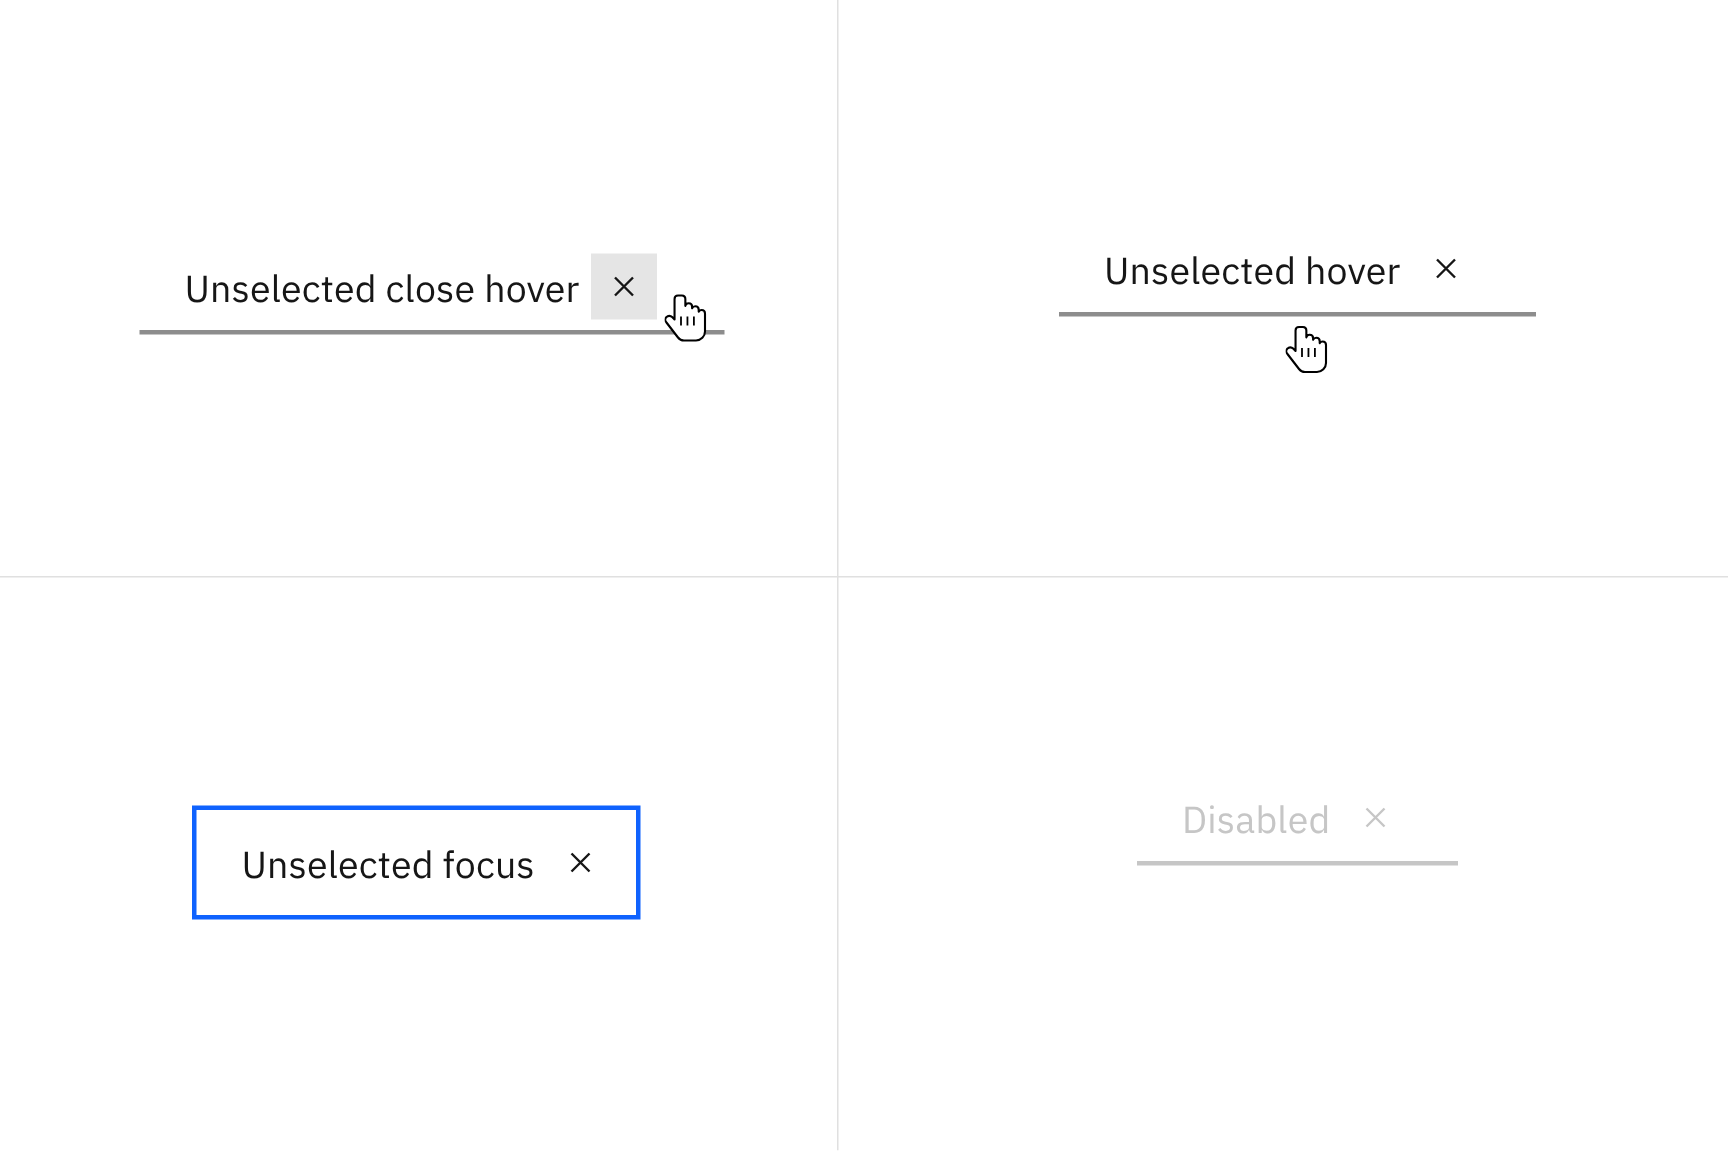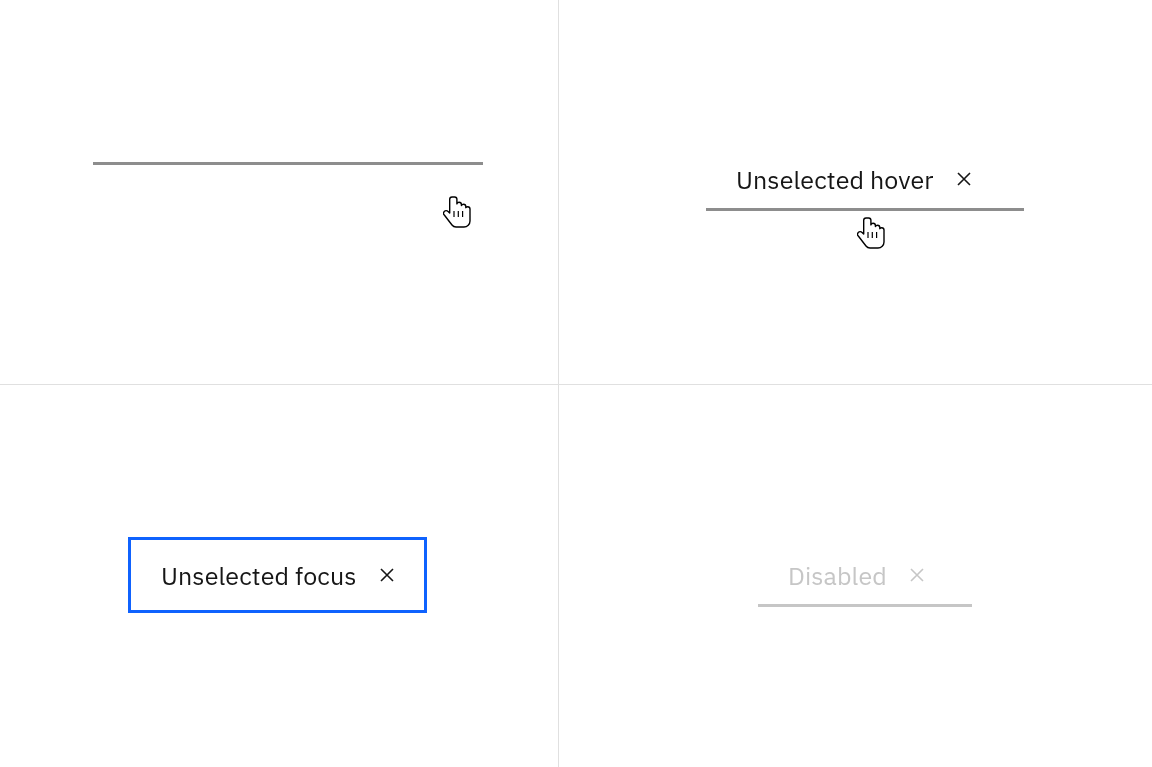--- a/index.html
+++ b/index.html
@@ -93,20 +93,28 @@
     display: block;
   }
 </style>
 </head>
 <body>
 
 <div class="vline" style="left:558px;"></div>
 <div class="hline" style="top:384px;"></div>
 
 <div class="cell" style="left:93px; top:162px;">
+  <div class="tab">
+    <span class="label">Unselected close hover</span>
+    <span class="close hovered">
+      <svg width="18" height="18" viewBox="0 0 18 18">
+        <path d="M3 3 L15 15 M15 3 L3 15" stroke="#161616" stroke-width="1.6" fill="none"></path>
+      </svg>
+    </span>
+  </div>
   <div class="underline" style="width:390px;"></div>
 </div>
 
 <div class="cursor" style="left:443px; top:195px;">
   <svg width="30" height="34" viewBox="0 0 30 34">
     <path d="M9 2 C7.7 2 6.7 3 6.7 4.3 L6.7 18 L5.1 16.4 C4 15.3 2.3 15.3 1.3 16.4 C0.3 17.4 0.3 19 1.3 20 L9 30 C10 31.3 11.5 32 13 32 L21 32 C24.3 32 27 29.3 27 26 L27 14 C27 12.7 26 11.7 24.7 11.7 C23.9 11.7 23.2 12.1 22.8 12.7 L22.8 11.5 C22.8 10.2 21.8 9.2 20.5 9.2 C19.6 9.2 18.8 9.7 18.4 10.5 L18.4 9.5 C18.4 8.2 17.4 7.2 16.1 7.2 C15 7.2 14.1 7.9 13.9 8.9 L13.9 4.3 C13.9 3 12.9 2 11.6 2 L9 2 Z" fill="#ffffff" stroke="#000000" stroke-width="1.4" stroke-linejoin="round"></path>
     <line x1="11" y1="16" x2="11" y2="22" stroke="#000000" stroke-width="1.2"></line>
     <line x1="15.3" y1="16" x2="15.3" y2="22" stroke="#000000" stroke-width="1.2"></line>
     <line x1="19.6" y1="16" x2="19.6" y2="22" stroke="#000000" stroke-width="1.2"></line>
   </svg>
@@ -137,21 +145,21 @@
   <div class="tab focus" style="height:70px;">
     <span class="label">Unselected focus</span>
     <span class="close">
       <svg width="18" height="18" viewBox="0 0 18 18">
         <path d="M3 3 L15 15 M15 3 L3 15" stroke="#161616" stroke-width="1.6" fill="none"></path>
       </svg>
     </span>
   </div>
 </div>
 
-<div class="cell" style="left:758px; top:546px;">
+<div class="cell" style="left:758px; top:516px;">
   <div class="tab disabled">
     <span class="label">Disabled</span>
     <span class="close">
       <svg width="18" height="18" viewBox="0 0 18 18">
         <path d="M3 3 L15 15 M15 3 L3 15" stroke="#c6c6c6" stroke-width="1.6" fill="none"></path>
       </svg>
     </span>
   </div>
   <div class="underline disabled" style="width:214px;"></div>
 </div>

